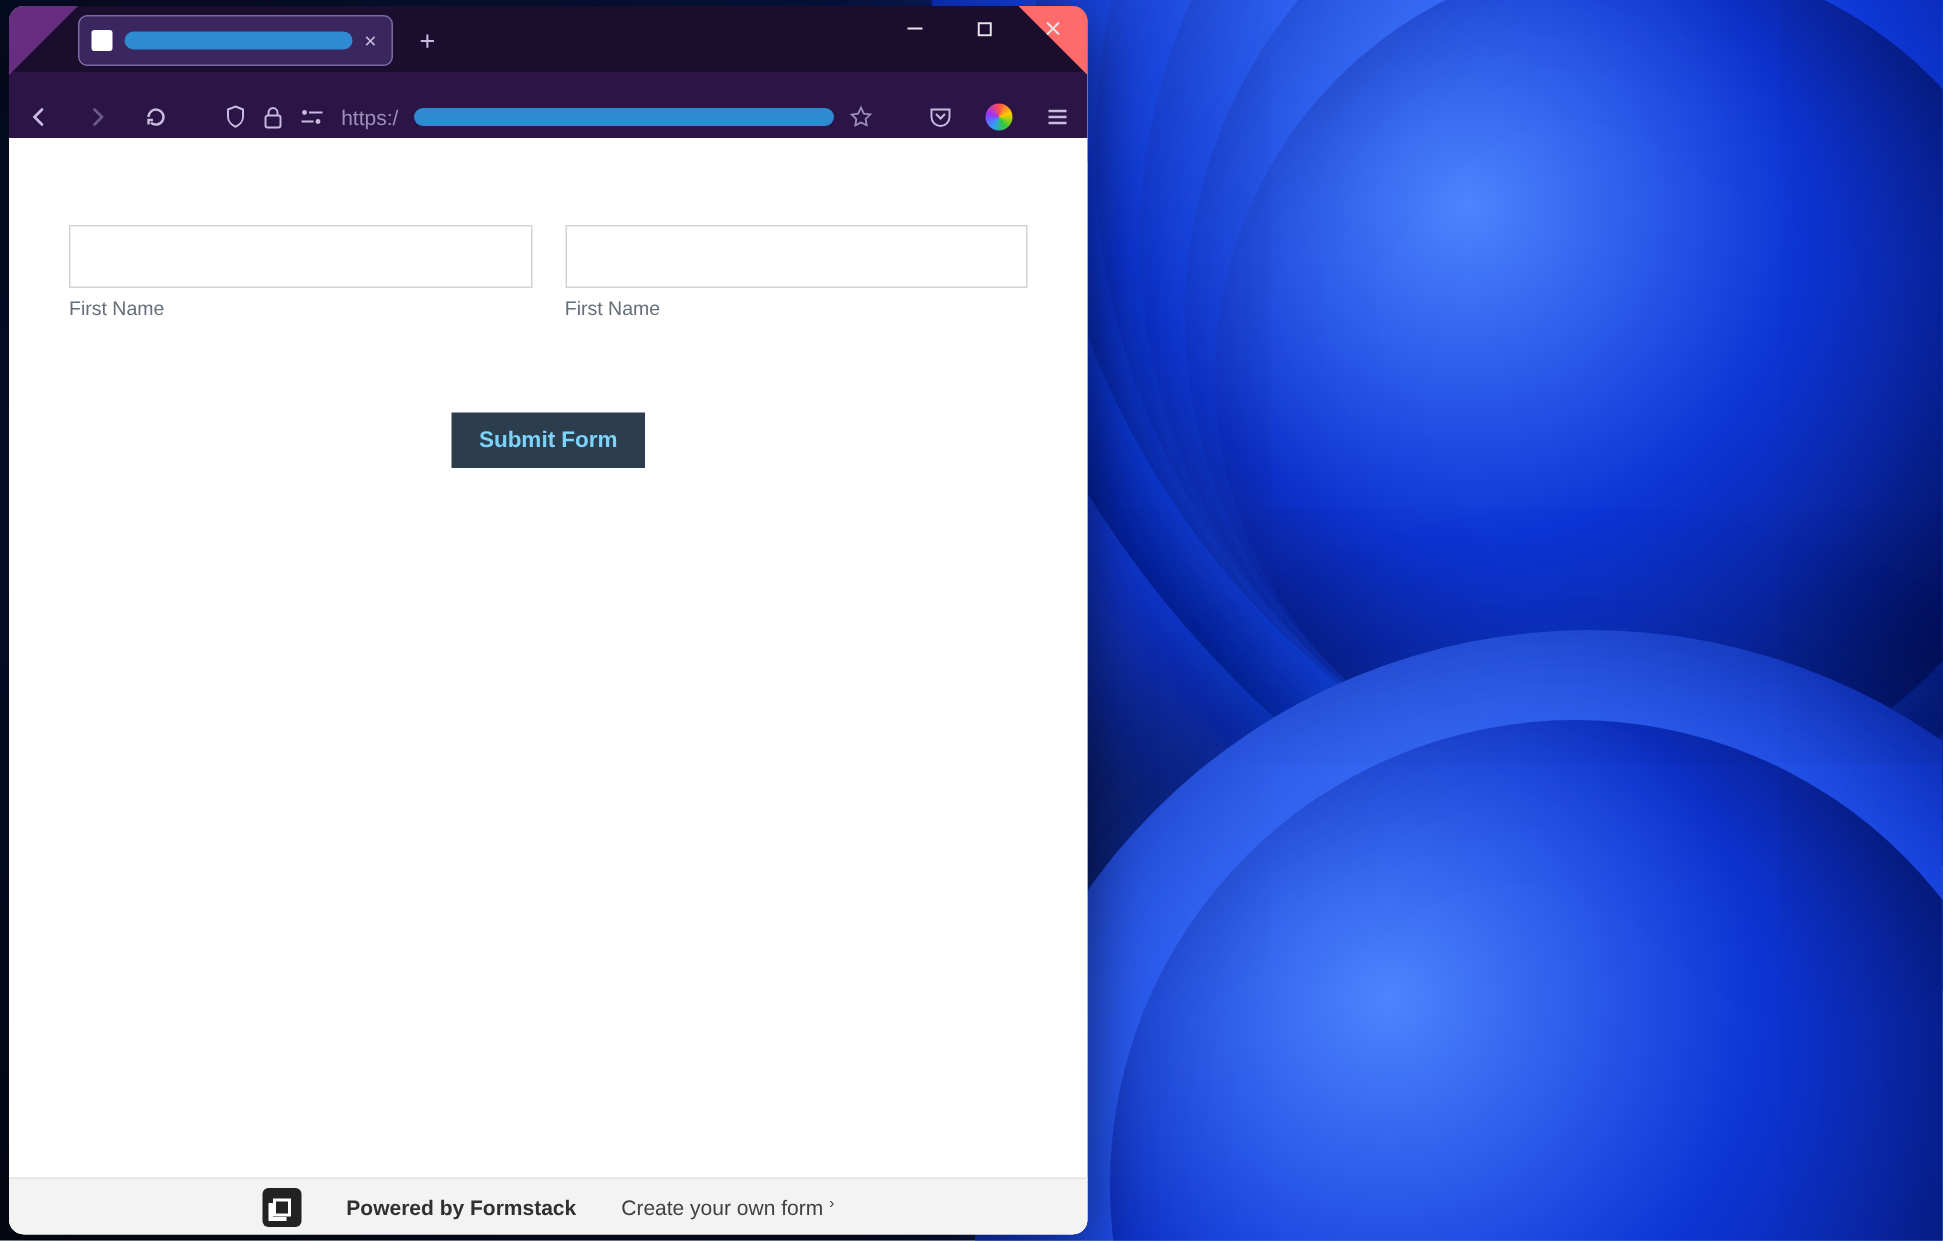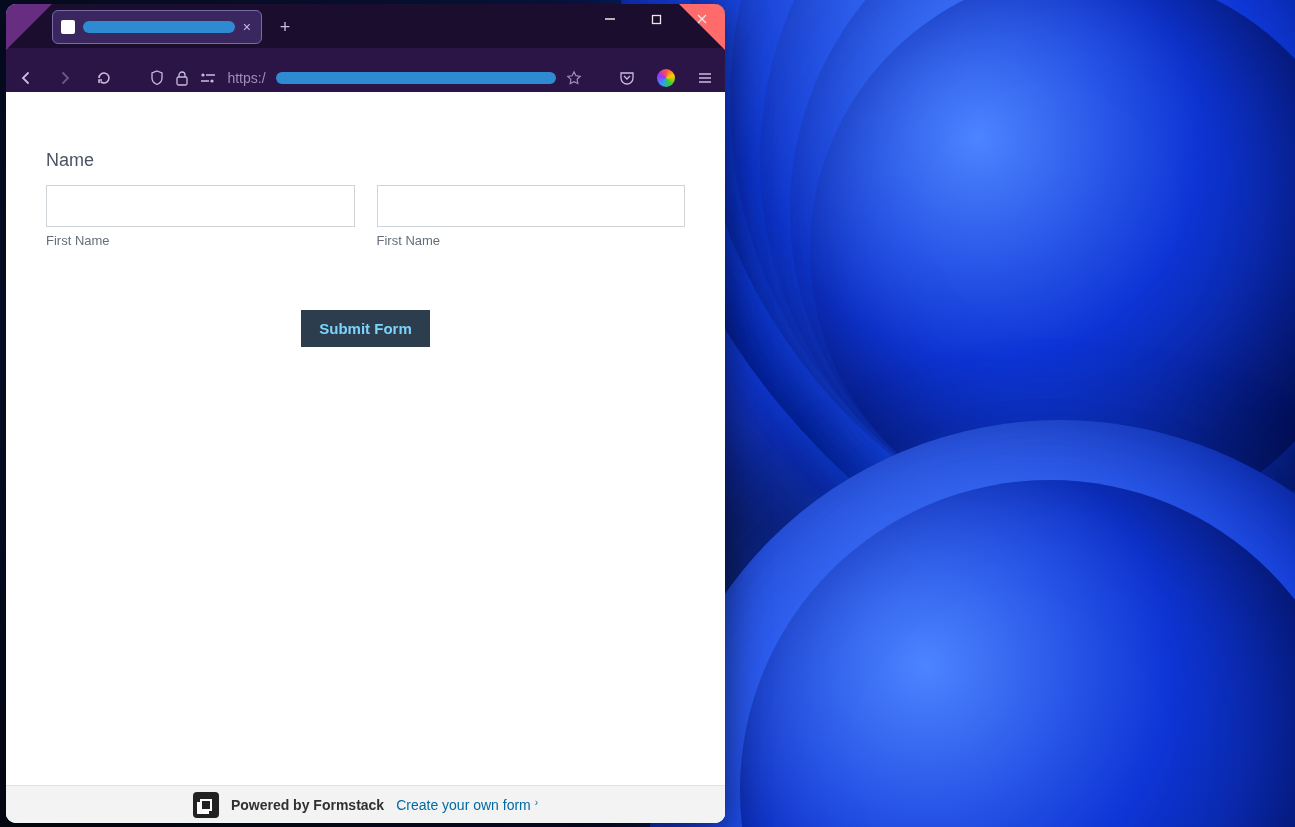--- a/index.html
+++ b/index.html
@@ -184,33 +184,33 @@
 
   .footer-bar {
     position: absolute;
     left: 0; right: 0; bottom: 0;
     height: 38px;
     background: #f3f3f4;
     border-top: 1px solid #e2e2e4;
     display: flex;
     align-items: center;
     justify-content: center;
-    gap: 12px;
+    gap: 30px;
     font-size: 14px;
   }
   .footer-logo {
     width: 26px; height: 26px; border-radius: 4px; background: #222;
     display: flex; align-items: center; justify-content: center;
   }
   .footer-logo-inner {
     width: 12px; height: 12px; border: 2px solid #fff; background: transparent;
     box-shadow: -3px 3px 0 0 #fff;
   }
   .footer-strong { font-weight: 700; color: #303030; }
-  .footer-link { color: #0369a1; display: flex; align-items: flex-start; gap: 4px; cursor: pointer; }
+  .footer-link { color: #404040; display: flex; align-items: flex-start; gap: 4px; cursor: pointer; }
   .footer-link .chev { font-size: 10px; }
 </style>
 </head>
 <body>
 
 <div class="wallpaper">
   <div class="petal" style="width:1400px;height:1400px;left:620px;top:-740px"></div>
   <div class="petal" style="width:1100px;height:1100px;left:690px;top:-520px"></div>
   <div class="petal" style="width:920px;height:920px;left:730px;top:-360px"></div>
   <div class="petal" style="width:780px;height:780px;left:760px;top:-230px"></div>
@@ -312,21 +312,20 @@
       <svg width="16" height="16" viewBox="0 0 16 16">
           <line x1="2" y1="4" x2="14" y2="4" stroke="#c9bce0" stroke-width="1.6"></line>
           <line x1="2" y1="8" x2="14" y2="8" stroke="#c9bce0" stroke-width="1.6"></line>
           <line x1="2" y1="12" x2="14" y2="12" stroke="#c9bce0" stroke-width="1.6"></line>
         </svg>
     </div>
   </div>
 
   <div class="page">
     <div class="form-wrap">
-      <div class="field-label">Name</div>
       <div class="name-row">
         <div class="name-col">
           <input class="text-input" type="text" value="" style="">
           <div class="sub-label">First Name</div>
         </div>
         <div class="name-col">
           <input class="text-input" type="text" value="" style="">
           <div class="sub-label">First Name</div>
         </div>
       </div>

